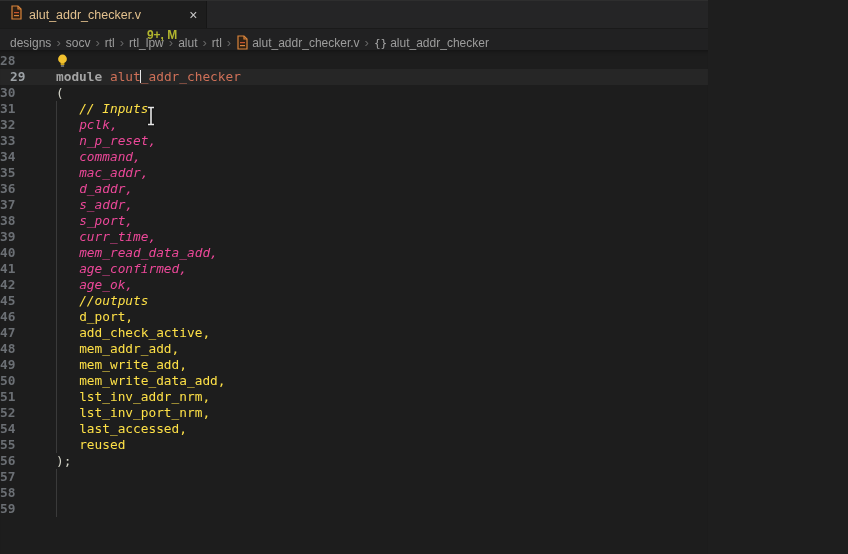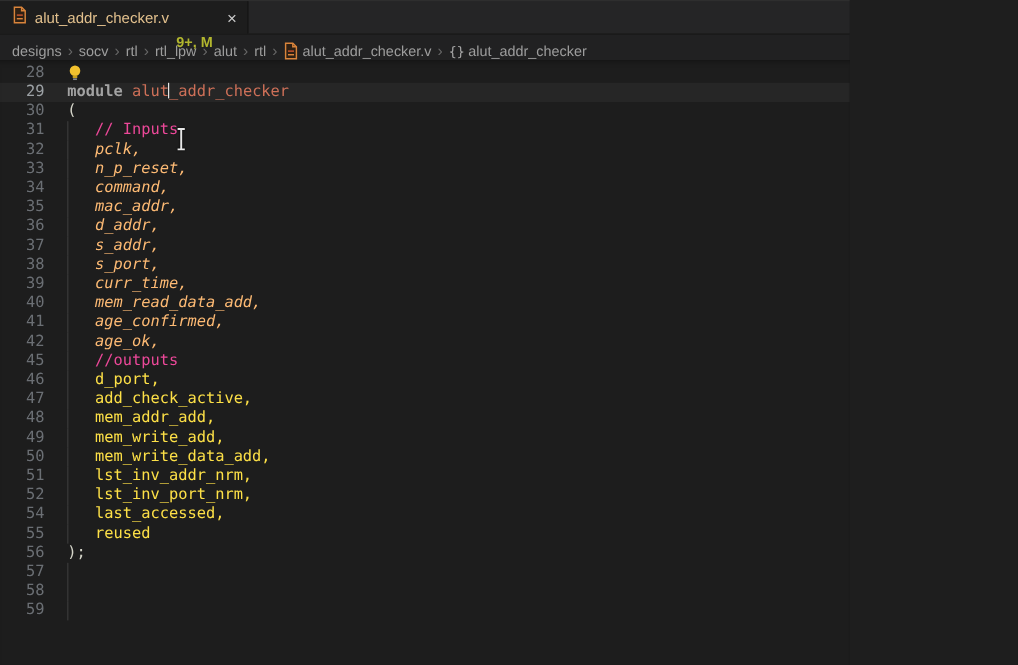--- a/index.html
+++ b/index.html
@@ -22,28 +22,28 @@
   .crumb { white-space:nowrap; cursor:pointer; }
   .crumb-sep { color:#666; font-size:13px; padding:0 2px; }
   .crumb-symbol-icon { color:#a8a8a8; font-family:"DejaVu Sans Mono", monospace; font-size:11px; }
 
   
   .editor { position:relative; height:504px; background:#1d1d1d; padding-top:3px;
             box-shadow: inset 0 5px 5px -5px rgba(0,0,0,0.5); }
   .line { position:relative; height:16px; line-height:16px; white-space:pre;
           font-family:"DejaVu Sans Mono", monospace; font-size:12.8px; }
   .line.current { background:rgba(255,255,255,0.045); }
-  .ln { display:inline-block; width:37px; text-align:right; color:#6b6f74;
-        margin-right:19px; font-size:12.8px; }
-  .line.current .ln { color:#9da2a6; }
+  .ln { display:inline-block; width:37px; color:#6b6f74;
+        margin-right:19px; font-size:12.8px;font-weight:bold; }
+  .line.current .ln { color:#9da2a6;padding-left:10px; }
   .guide { position:absolute; left:56px; top:0; height:16px; border-left:1px solid #3a3a3a; }
   .tok-kw  { color:#a3a3a3; font-weight:bold; }
   .tok-mod { color:#ce7058; }
-  .tok-cmt { color:#ec4899; }
-  .tok-inp { color:#fdba74; font-style:italic; }
+  .tok-cmt { color:#fde047; font-style:italic; }
+  .tok-inp { color:#ec4899; font-style:italic; }
   .tok-out { color:#fde047; }
   .tok-pln { color:#d4d4c8; }
   .caret { display:inline-block; width:0; border-left:1.5px solid #e6e6e6;
            height:13px; vertical-align:-2px; margin-left:-1px; }
   .bulb { position:absolute; left:56px; top:1px; cursor:pointer; }
 
   
   .mouse-ibeam { position:absolute; left:146px; top:56px;
                  filter:drop-shadow(0 0 1px rgba(0,0,0,0.9)); }
 </style>

